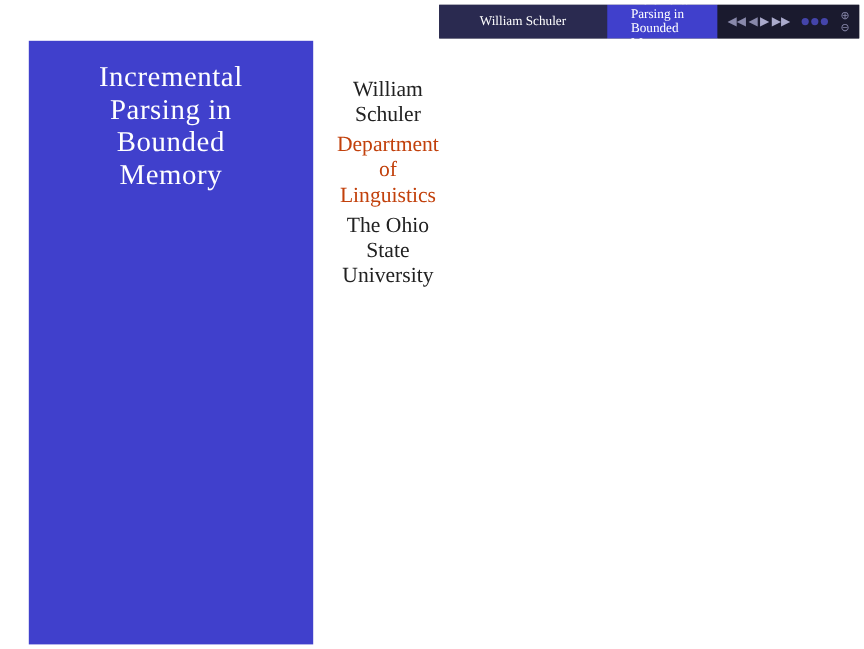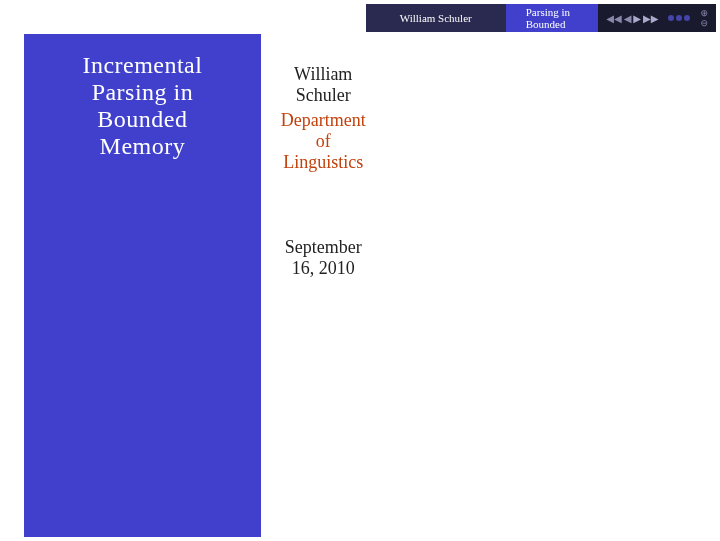--- a/index.html
+++ b/index.html
@@ -165,25 +165,23 @@
 
   <div class="title-bar">
     <span class="title-text">Incremental Parsing in Bounded Memory</span>
   </div>
 
   <div class="main-content">
 
     <div class="author-block">
       <div class="author-name">William Schuler</div>
       <div class="author-dept">Department of Linguistics</div>
-    </div>
-
-    <div class="date-block">
-      <div class="date-text">September 16, 2010</div>
-    </div>
+      <div class="author-university">The Ohio State University</div>
+    </div>
+
 
   </div>
 
   <div class="footer-bar">
     <div class="footer-left">
       <span>William Schuler</span>
     </div>
     <div class="footer-center">
       <span>Incremental Parsing in Bounded Memory</span>
     </div>

